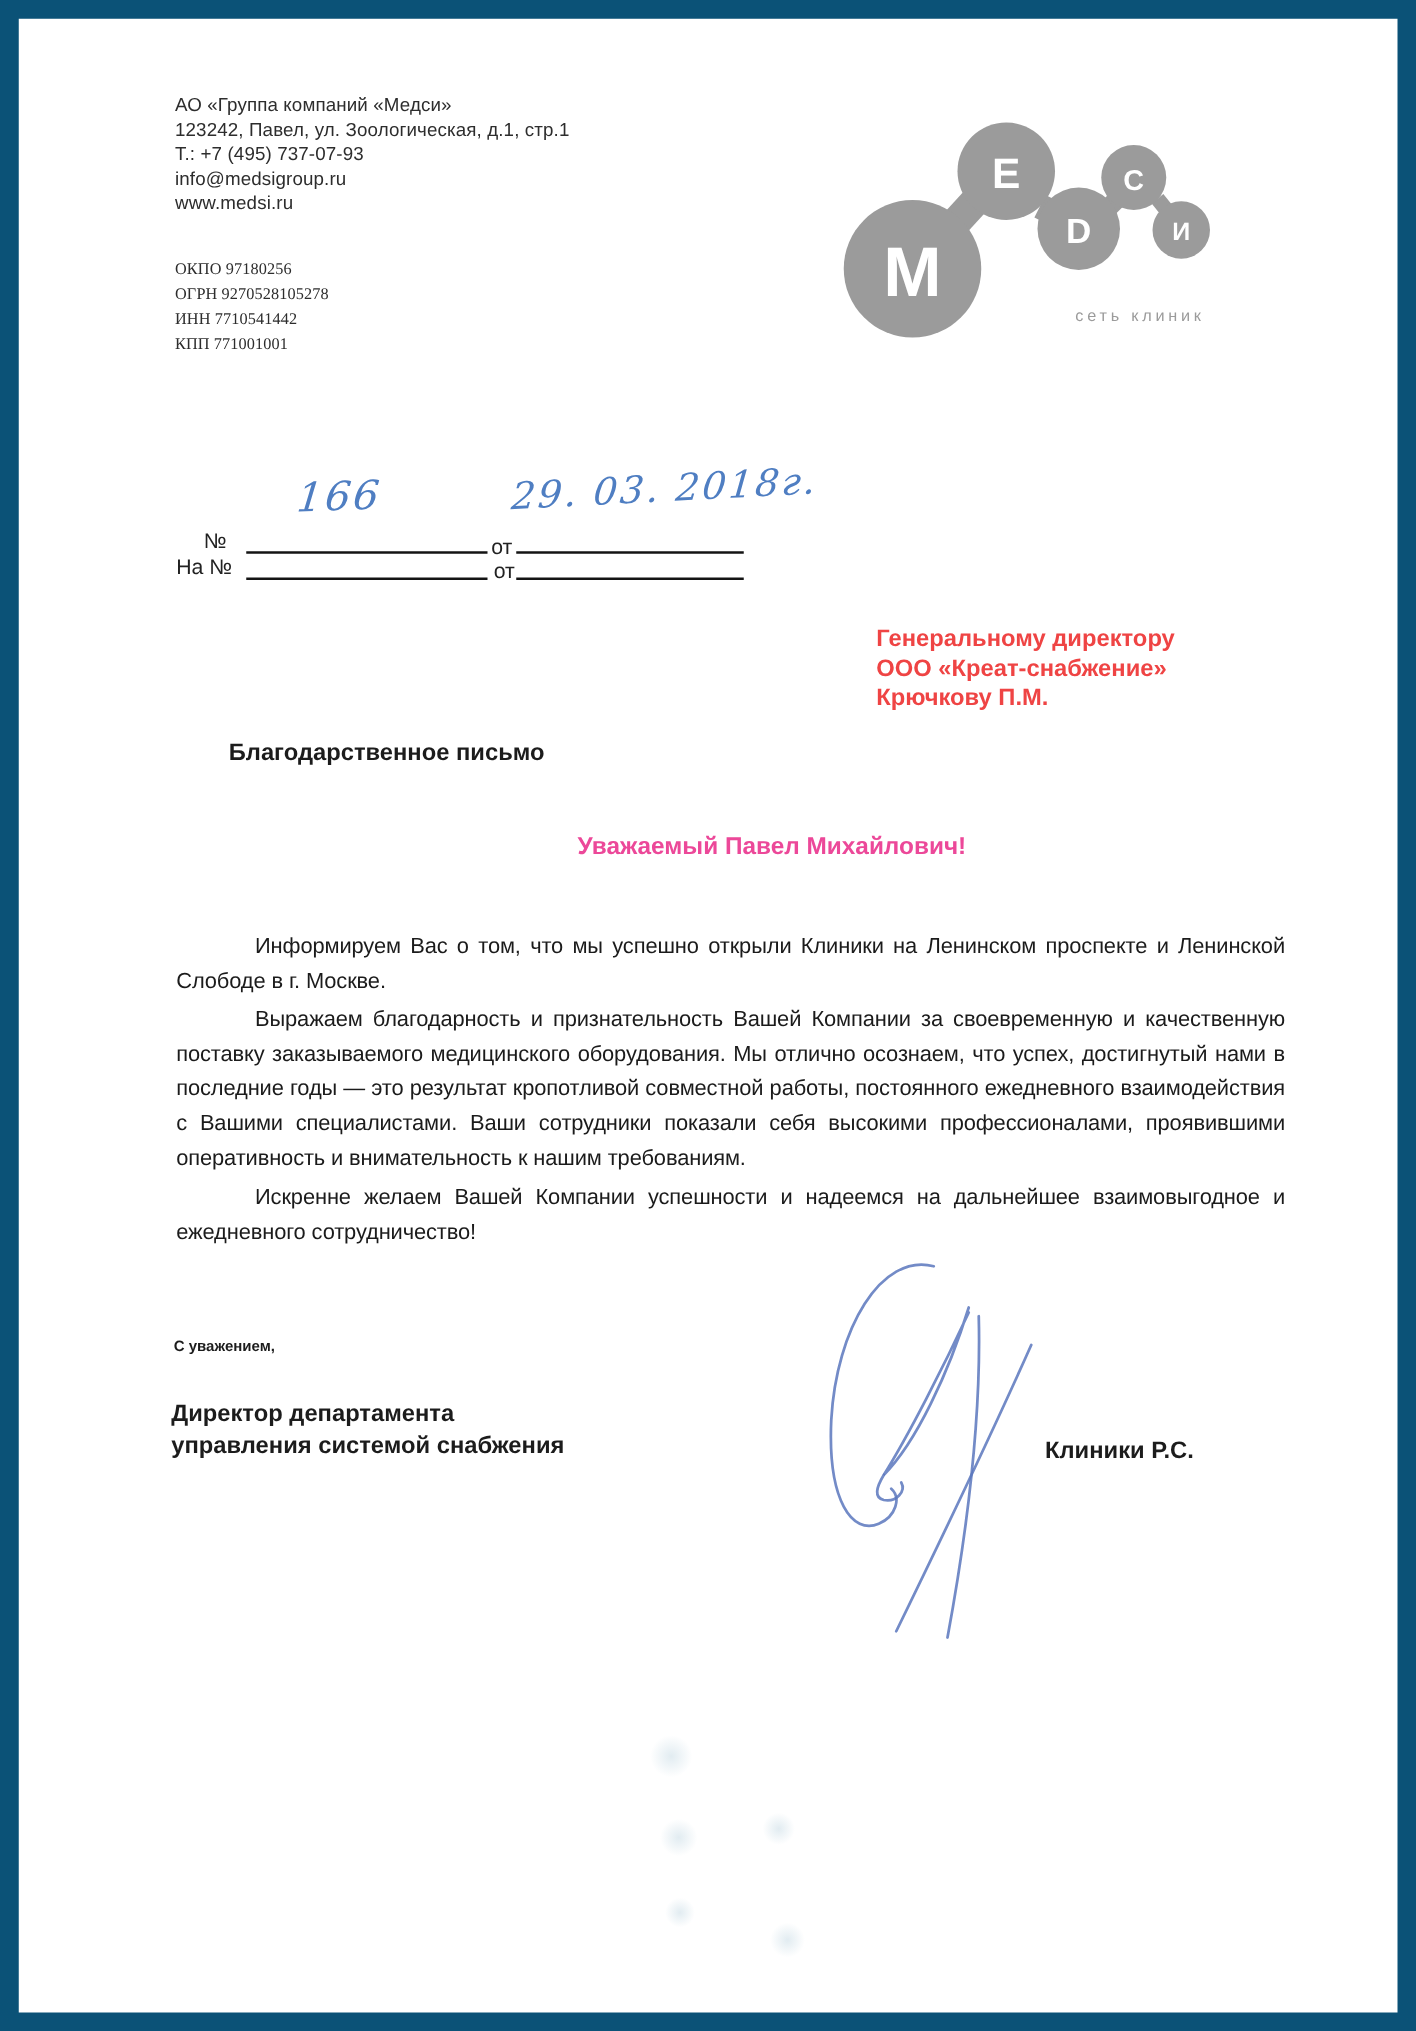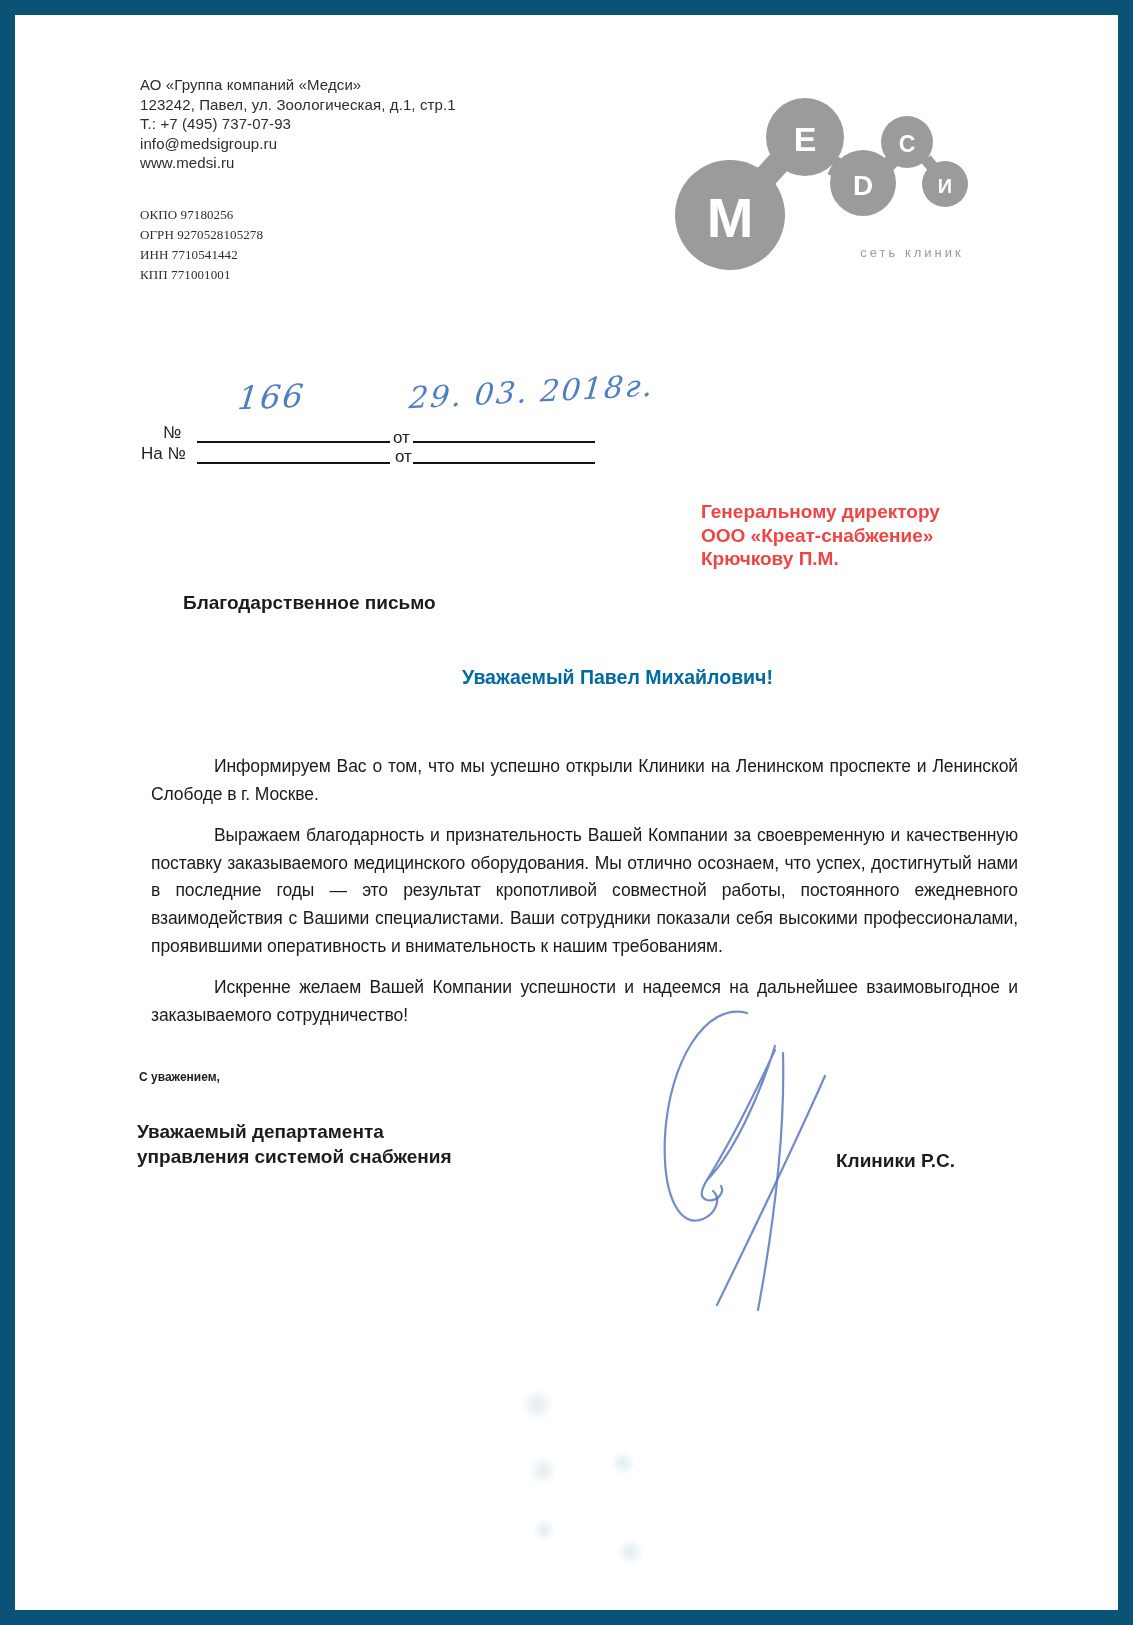--- a/index.html
+++ b/index.html
@@ -22,26 +22,26 @@
   
   .ref-label{font-size:17px;color:#222;}
   .ref-line{height:2px;background:#141414;}
   .hw{
     font-family:"DejaVu Serif", serif;font-style:italic;color:#4f7ec2;
     transform:skewX(-8deg) rotate(-2deg);letter-spacing:2px;white-space:nowrap;
   }
   
   .addressee{left:701px;top:500px;font-size:19px;line-height:23.7px;font-weight:bold;color:#ef4444;}
   .subject{left:139px;top:592px;font-size:19px;font-weight:bold;color:#1c1c1c;margin-left:44px;}
-  .salutation{left:462px;top:666px;font-size:19.5px;font-weight:bold;color:#0369a1;}
+  .salutation{left:462px;top:666px;font-size:19.5px;font-weight:bold;color:#ec4899;}
   .body-text{
     left:137px;top:739px;width:895px;font-size:17.5px;line-height:27.6px;
     text-align:justify;color:#1b1b1b;letter-spacing:-.1px;
   }
-  .body-text p{margin:14px;text-indent:63px;}
+  .body-text p{margin:4px;text-indent:63px;}
   .regards{left:139px;top:1070px;font-size:12px;font-weight:bold;color:#1c1c1c;}
   .sign-title{left:137px;top:1120px;font-size:19px;line-height:24.5px;font-weight:bold;color:#1c1c1c;}
   .signer{left:836px;top:1150px;font-size:19px;font-weight:bold;color:#1c1c1c;}
   .signature{left:635px;top:958px;width:260px;height:355px;}
   .signature path{fill:none;stroke:#5a77bd;stroke-width:2.2;stroke-linecap:round;opacity:.85;}
   .smudge{border-radius:50%;background:radial-gradient(circle, rgba(170,200,215,.35), rgba(170,200,215,0) 70%);}
 </style>
 </head>
 <body>
 
@@ -100,26 +100,26 @@
     <div>Крючкову П.М.</div>
   </div>
 
   <div class="abs subject">Благодарственное письмо</div>
 
   <div class="abs salutation">Уважаемый Павел Михайлович!</div>
 
   <div class="abs body-text">
     <p>Информируем Вас о том, что мы успешно открыли Клиники на Ленинском проспекте и Ленинской Слободе в г. Москве.</p>
     <p>Выражаем благодарность и признательность Вашей Компании за своевременную и качественную поставку заказываемого медицинского оборудования. Мы отлично осознаем, что успех, достигнутый нами в последние годы — это результат кропотливой совместной работы, постоянного ежедневного взаимодействия с Вашими специалистами. Ваши сотрудники показали себя высокими профессионалами, проявившими оперативность и внимательность к нашим требованиям.</p>
-    <p>Искренне желаем Вашей Компании успешности и надеемся на дальнейшее взаимовыгодное и заказываемого сотрудничество!</p>
+    <p>Искренне желаем Вашей Компании успешности и надеемся на дальнейшее взаимовыгодное и ежедневного сотрудничество!</p>
   </div>
 
   <div class="abs regards">С уважением,</div>
   <div class="abs sign-title">
-    <div>Уважаемый департамента</div>
+    <div>Директор департамента</div>
     <div>управления системой снабжения</div>
   </div>
   <div class="abs signer">Клиники Р.С.</div>
 
   <svg class="abs signature" viewBox="0 0 260 355" xmlns="http://www.w3.org/2000/svg">
     <path d="M 112,55 C 70,44 34,105 30,178 C 27,243 47,270 68,261 C 82,255 86,240 78,233"></path>
     <path d="M 140,88 C 124,140 98,196 72,222 C 92,190 120,135 140,92"></path>
     <path d="M 72,222 C 66,232 64,240 72,242 C 82,244 90,235 86,228"></path>
     <path d="M 190,118 C 158,190 122,265 82,347"></path>
     <path d="M 148,95 C 150,170 140,260 123,352"></path>

